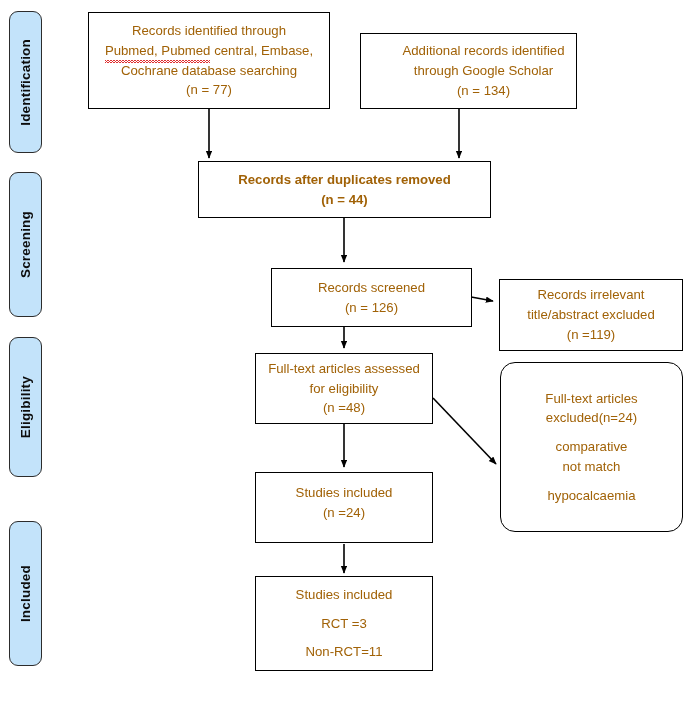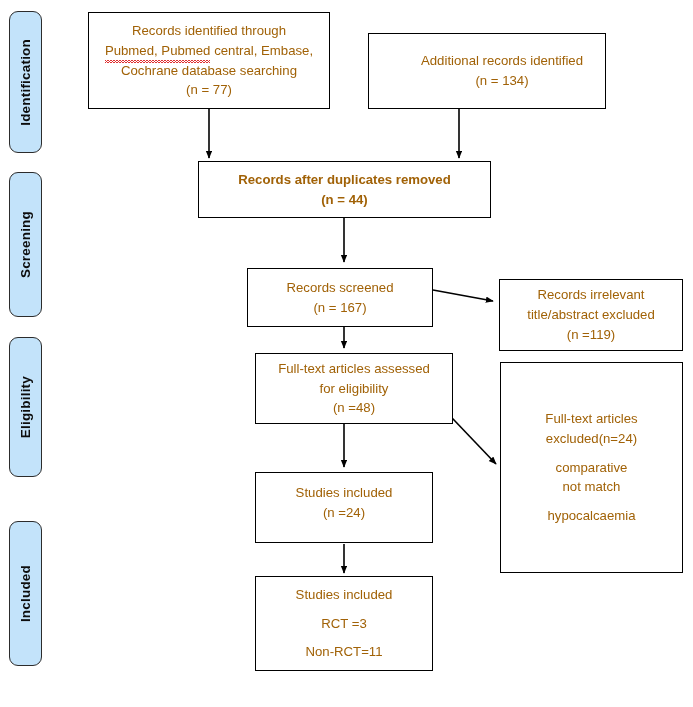--- a/index.html
+++ b/index.html
@@ -150,48 +150,49 @@
     <span class="stage-label">Included</span>
   </div>
 
   <div class="node" style="left:88px;top:12px;width:242px;height:97px;">
     <span class="line">Records identified through</span>
     <span class="line"><span class="squiggle">Pubmed, Pubmed</span><span> central, Embase,</span></span>
     <span class="line">Cochrane database searching</span>
     <span class="line">(n = 77)</span>
   </div>
 
-  <div class="node" style="left:368px;top:33px;width:238px;height:76px;padding-left:36px;">
+  <div class="node" style="left:360px;top:33px;width:217px;height:76px;padding-left:36px;">
     <span class="line">Additional records identified</span>
+    <span class="line">through Google Scholar</span>
     <span class="line">(n = 134)</span>
   </div>
 
   <div class="node" style="left:198px;top:161px;width:293px;height:57px;font-weight:bold;">
     <span class="line">Records after duplicates removed</span>
     <span class="line">(n = 44)</span>
   </div>
 
-  <div class="node" style="left:247px;top:268px;width:186px;height:59px;">
+  <div class="node" style="left:271px;top:268px;width:201px;height:59px;">
     <span class="line">Records screened</span>
-    <span class="line">(n = 167)</span>
+    <span class="line">(n = 126)</span>
   </div>
 
   <div class="node" style="left:499px;top:258px;width:184px;height:72px;margin-top:21px;">
     <span class="line">Records irrelevant</span>
     <span class="line">title/abstract excluded</span>
     <span class="line">(n =119)</span>
   </div>
 
-  <div class="node" style="left:255px;top:353px;width:198px;height:71px;">
+  <div class="node" style="left:255px;top:353px;width:178px;height:71px;">
     <span class="line">Full-text articles assessed</span>
     <span class="line">for eligibility</span>
     <span class="line">(n =48)</span>
   </div>
 
-  <div class="node" style="left:500px;top:362px;width:183px;height:211px;">
+  <div class="node" style="left:500px;top:362px;width:183px;height:170px;border-radius:15px;">
     <span class="line">Full-text articles</span>
     <span class="line">excluded(n=24)</span>
     <span class="gap"></span>
     <span class="line">comparative</span>
     <span class="line">not match</span>
     <span class="gap"></span>
     <span class="line">hypocalcaemia</span>
   </div>
 
   <div class="node top-aligned" style="left:255px;top:472px;width:178px;height:71px;">

